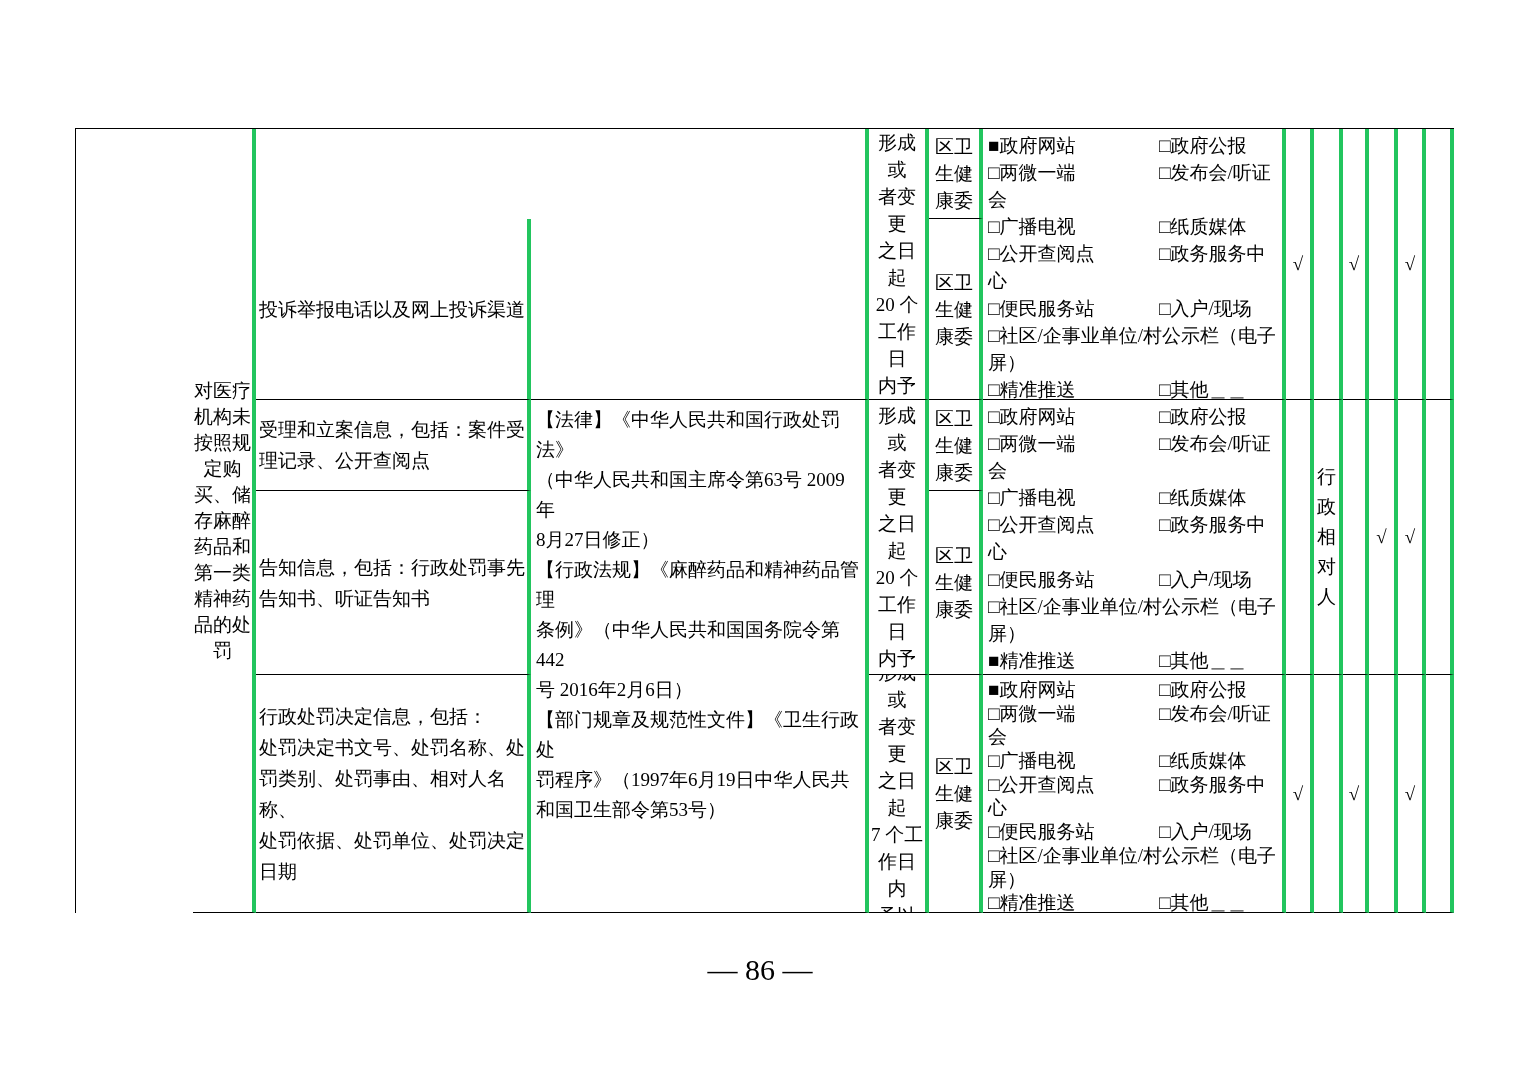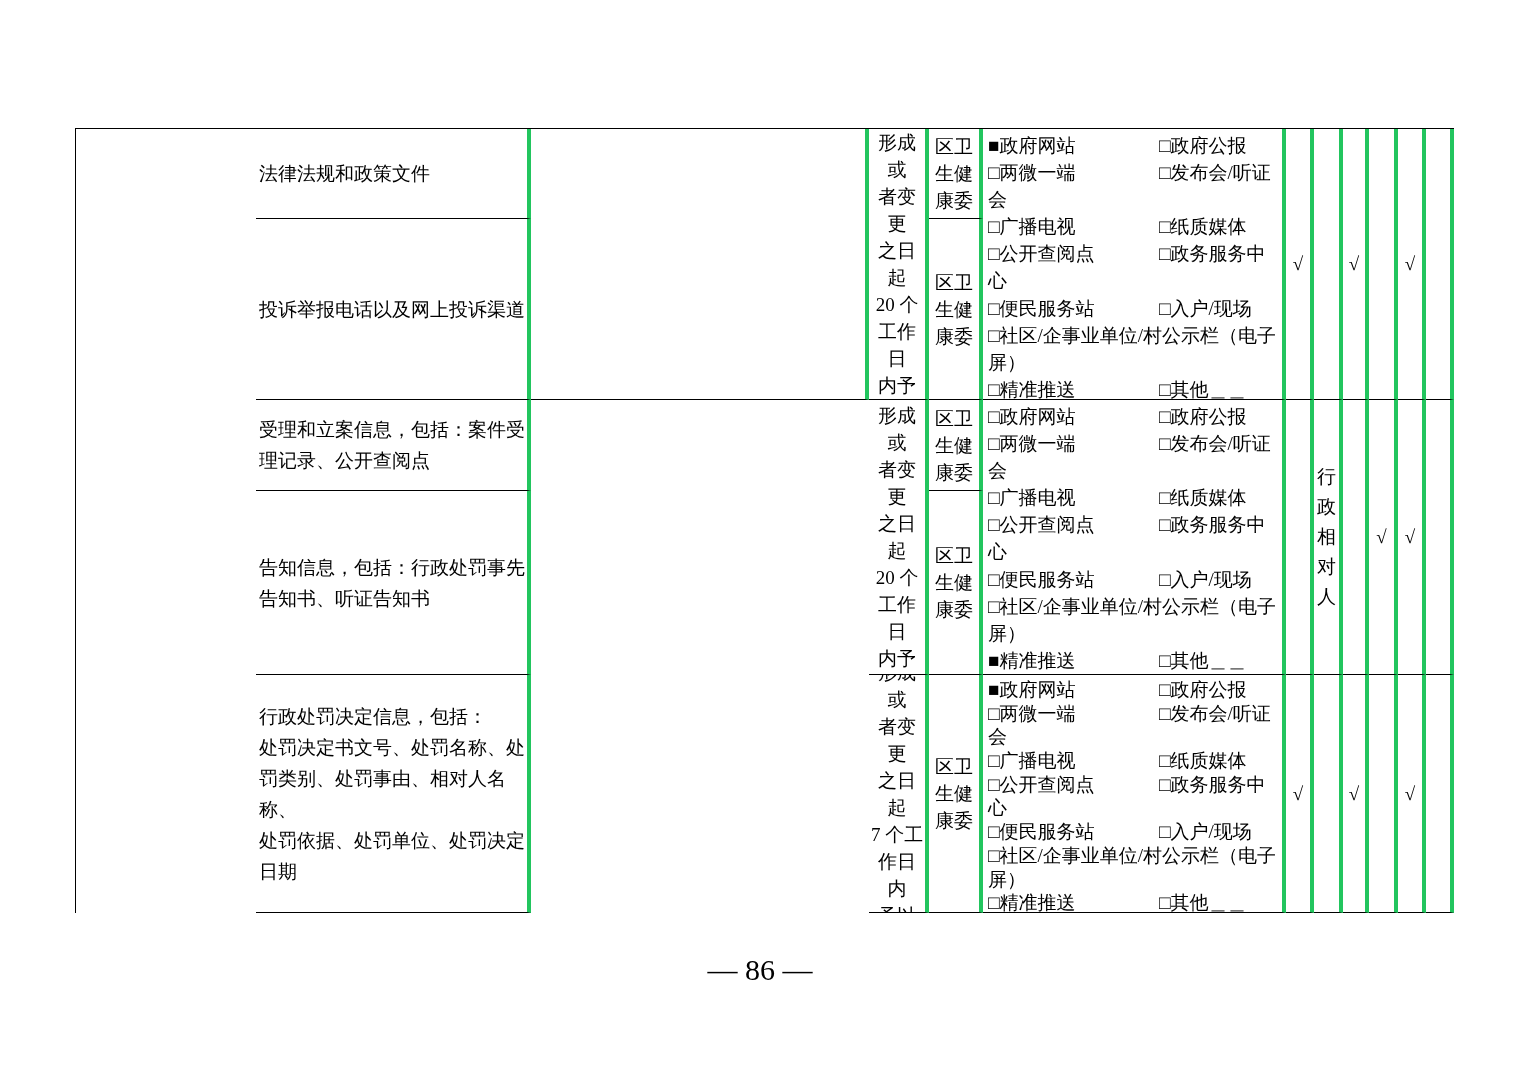--- a/index.html
+++ b/index.html
@@ -27,34 +27,53 @@
   .footer{position:absolute;left:0;top:950px;width:100%;text-align:center;
           font-size:30px;line-height:40px;}
 </style>
 </head>
 <body>
 
 <div class="page">
 
   <div class="doc-table">
 
+    <div class="c wrapv" style="grid-area:1/3/6/4">对医疗
+机构未
+按照规
+定购
+买、储
+存麻醉
+药品和
+第一类
+精神药
+品的处
+罚</div>
 
-    <div class="c l content" style="grid-area:1/4/2/5">法律法规和政策文件</div>
     <div class="c l content" style="grid-area:2/4/3/5">投诉举报电话以及网上投诉渠道</div>
     <div class="c l content" style="grid-area:3/4/4/5">受理和立案信息，包括：案件受
 理记录、公开查阅点</div>
     <div class="c l content" style="grid-area:4/4/5/5">告知信息，包括：行政处罚事先
 告知书、听证告知书</div>
     <div class="c l content" style="grid-area:5/4/6/5">行政处罚决定信息，包括：
 处罚决定书文号、处罚名称、处
 罚类别、处罚事由、相对人名称、
 处罚依据、处罚单位、处罚决定
 日期</div>
 
     <div class="c" style="grid-area:1/5/3/6"></div>
+    <div class="c legal" style="grid-area:3/5/6/6">【法律】《中华人民共和国行政处罚法》
+（中华人民共和国主席令第63号 2009年
+8月27日修正）
+【行政法规】《麻醉药品和精神药品管理
+条例》（中华人民共和国国务院令第442
+号 2016年2月6日）
+【部门规章及规范性文件】《卫生行政处
+罚程序》（1997年6月19日中华人民共
+和国卫生部令第53号）</div>
 
     <div class="c" style="grid-area:1/6/3/7">自信息
 形成或
 者变更
 之日起
 20 个
 工作日
 内予以
 公开</div>
     <div class="c" style="grid-area:3/6/5/7">自信息

